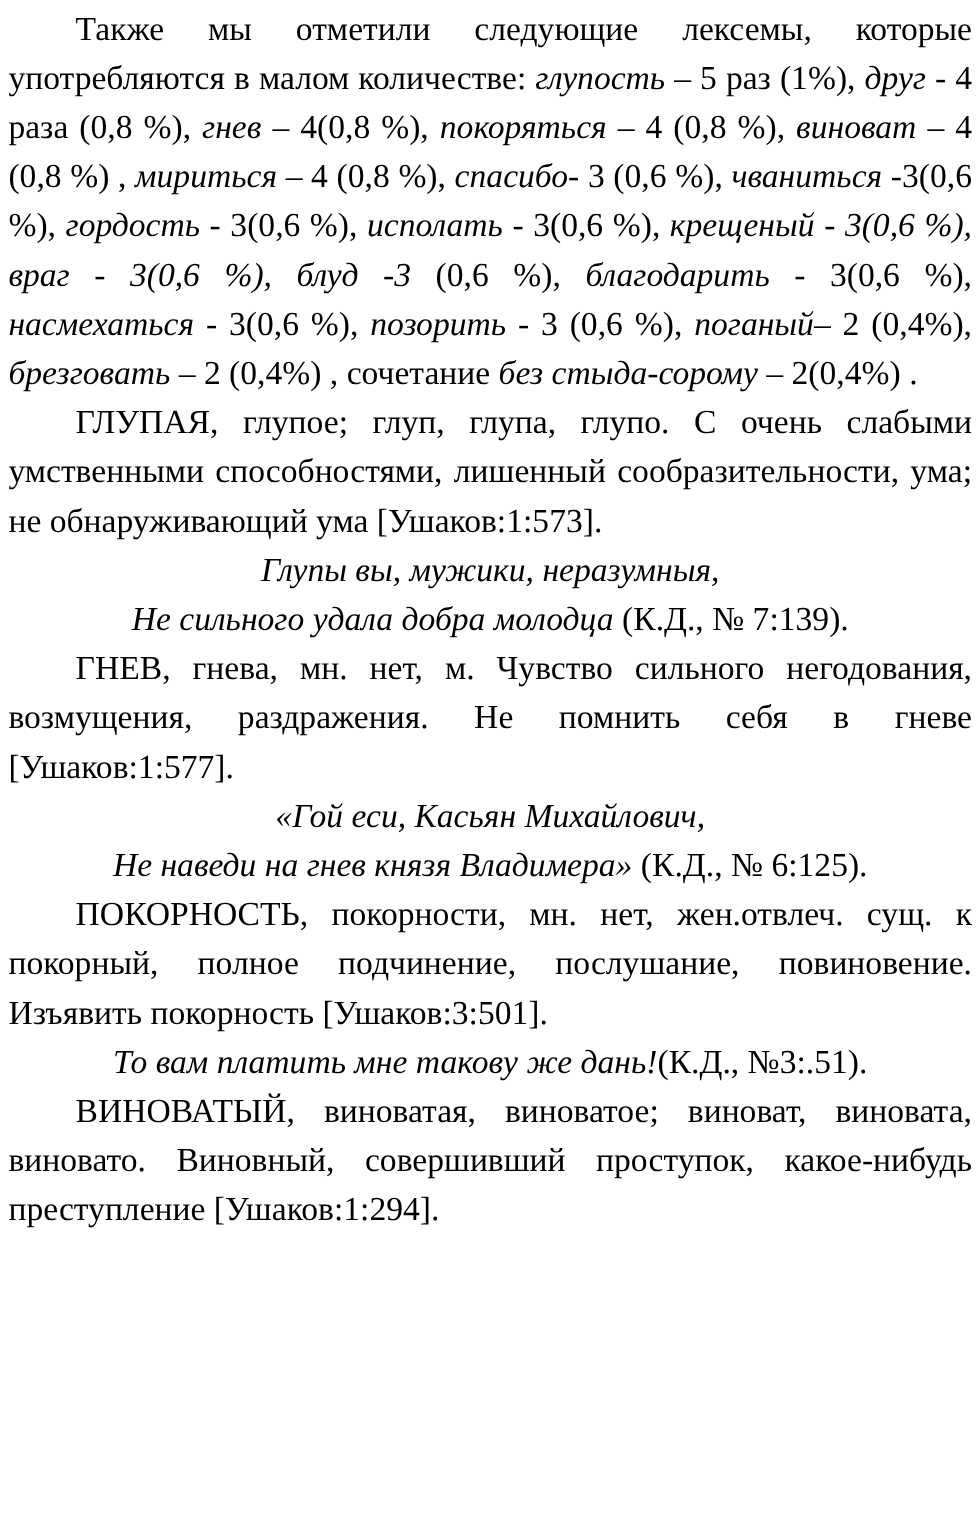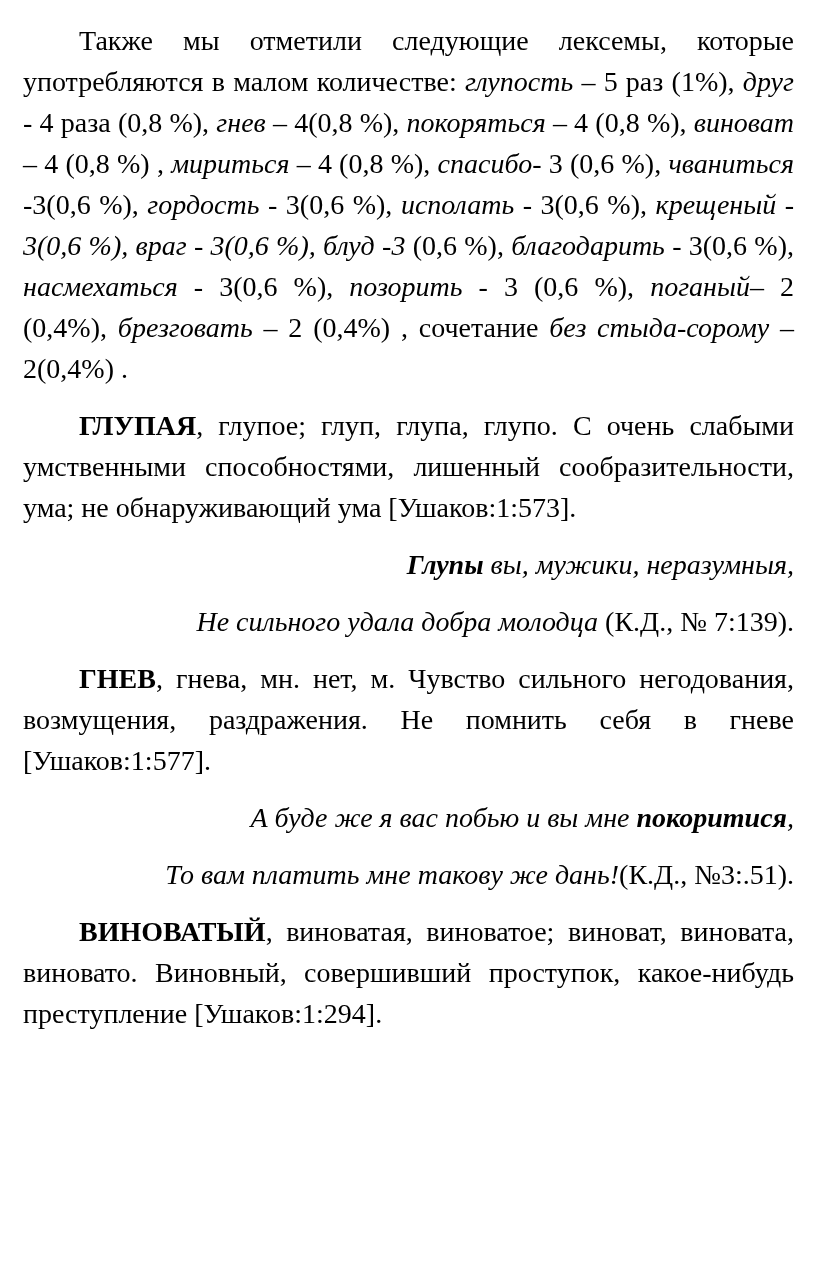--- a/index.html
+++ b/index.html
@@ -14,41 +14,43 @@
     box-sizing: border-box;
     padding: 4px 6px 0 7px;
     background: #ffffff;
     color: #000000;
     font-family: "Liberation Serif", "DejaVu Serif", serif;
     font-size: 28px;
     line-height: 41px;
     overflow: hidden;
   }
   .page p {
-    margin: 16px;
+    margin: 0;
     padding: 0;
   }
   .paragraph {
     text-align: justify;
   }
   .paragraph.indent {
     text-indent: 56px;
   }
   .quote {
     margin-left: 153px;
-    text-align: right;
+    text-align: center;
   }
-  .b { font-weight: bold; }
+  .b { font-weight: normal; }
   .i { font-style: italic; }
 </style>
 </head>
 <body>
 
 <div class="page" id="doc">
     <p class="paragraph indent"><span class="">Также мы отметили следующие лексемы, которые употребляются в малом количестве: </span><span class=" i">глупость</span><span class=""> – 5 раз (1%), </span><span class=" i">друг</span><span class=""> - 4 раза (0,8 %), </span><span class=" i">гнев</span><span class=""> – 4(0,8 %), </span><span class=" i">покоряться</span><span class=""> – 4 (0,8 %), </span><span class=" i">виноват</span><span class=""> – 4 (0,8 %) , </span><span class=" i">мириться</span><span class=""> – 4 (0,8 %), </span><span class=" i">спасибо</span><span class="">- 3 (0,6 %), </span><span class=" i">чваниться</span><span class=""> -3(0,6 %), </span><span class=" i">гордость</span><span class=""> - 3(0,6 %), </span><span class=" i">исполать</span><span class=""> - 3(0,6 %), </span><span class=" i">крещеный</span><span class=""> - </span><span class=" i">3(0,6 %), враг  -  3(0,6 %), блуд -3</span><span class=""> (0,6 %), </span><span class=" i">благодарить</span><span class=""> - 3(0,6 %), </span><span class=" i">насмехаться</span><span class=""> - 3(0,6 %),  </span><span class=" i">позорить</span><span class=""> - 3 (0,6 %), </span><span class=" i">поганый</span><span class="">– 2 (0,4%), </span><span class=" i">брезговать</span><span class=""> – 2 (0,4%) , сочетание </span><span class=" i">без стыда-сорому</span><span class=""> – 2(0,4%) .</span></p>
     <p class="paragraph indent"><span class="b">ГЛУПАЯ</span><span class="">, глупое; глуп, глупа, глупо. С очень слабыми умственными способностями, лишенный сообразительности, ума; не обнаруживающий ума [Ушаков:1:573].</span></p>
     <p class="quote"><span class="b i">Глупы</span><span class=" i"> вы, мужики, неразумныя,</span></p>
     <p class="quote"><span class=" i">Не сильного удала добра молодца </span><span class="">(К.Д., № 7:139).</span></p>
     <p class="paragraph indent"><span class="b">ГНЕВ</span><span class="">, гнева, мн. нет, м. Чувство сильного негодования, возмущения, раздражения. Не помнить себя в гневе [Ушаков:1:577].</span></p>
-    <p class="quote"><span class=" i">А буде же я вас побью и вы мне </span><span class="b i">покоритися</span><span class=" i">,</span></p>
+    <p class="quote"><span class=" i">«Гой еси, Касьян Михайлович,</span></p>
+    <p class="quote"><span class=" i">Не наведи на </span><span class="b i">гнев</span><span class=" i"> князя Владимера» </span><span class="">(К.Д., № 6:125).</span></p>
+    <p class="paragraph indent"><span class="b">ПОКОРНОСТЬ</span><span class="">, покорности, мн. нет, жен.отвлеч. сущ. к покорный, полное подчинение, послушание, повиновение. Изъявить покорность [Ушаков:3:501].</span></p>
     <p class="quote"><span class=" i">То вам платить мне такову же дань!</span><span class="">(К.Д., №3:.51).</span></p>
     <p class="paragraph indent"><span class="b">ВИНОВАТЫЙ</span><span class="">, виноватая, виноватое; виноват, виновата, виновато. Виновный, совершивший проступок, какое-нибудь преступление [Ушаков:1:294].</span></p>
   </div>
 
 </body></html>

